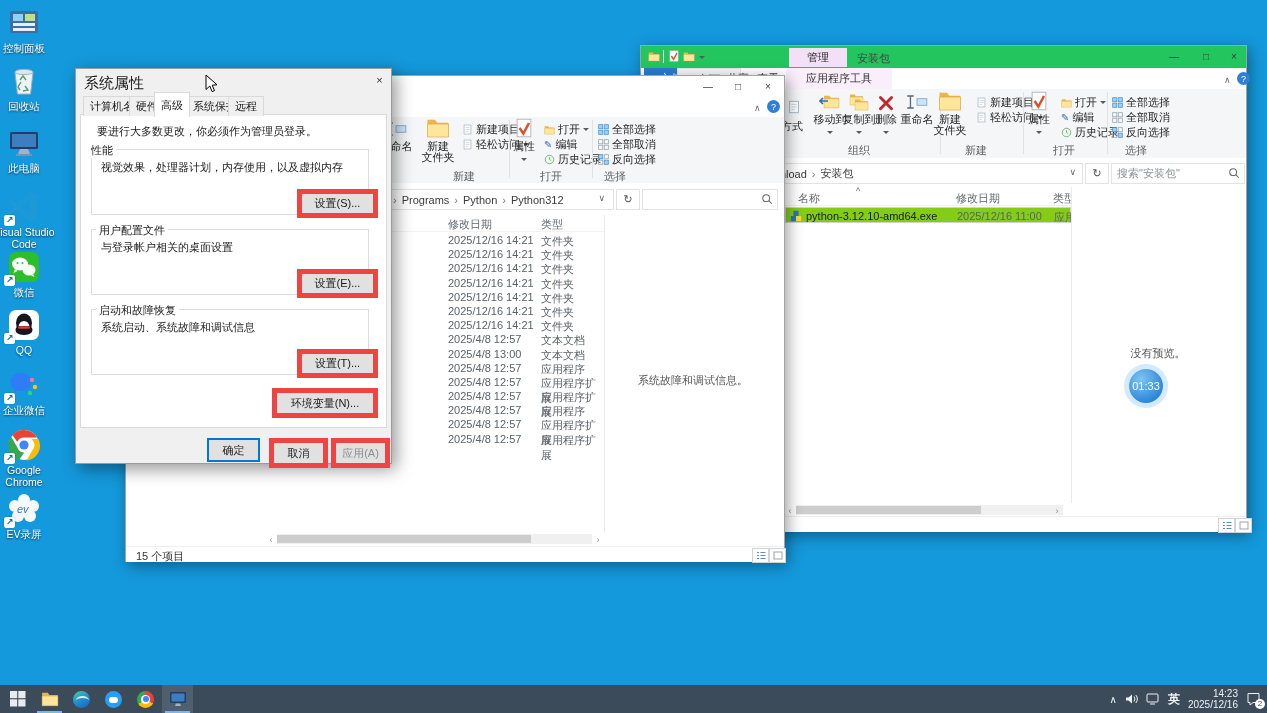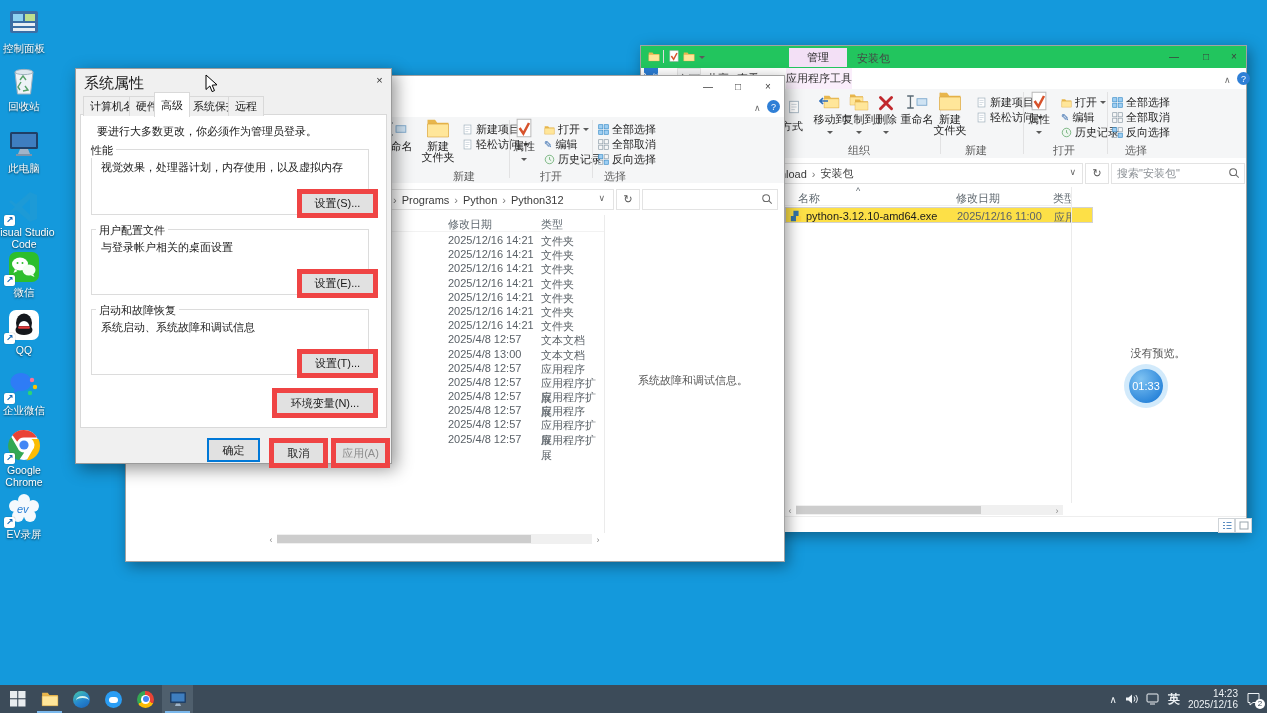--- a/index.html
+++ b/index.html
@@ -13,21 +13,21 @@
   .dicon .lbl{margin-top:3px;color:#fff;font-size:10.5px;line-height:11.5px;
     text-shadow:0 1px 2px rgba(0,0,0,.7)}
   .sc-arrow{position:absolute;left:-3px;bottom:-2px;width:11px;height:11px;background:#fff;
     border-radius:2px;box-shadow:0 0 1px rgba(0,0,0,.5);display:flex;align-items:center;
     justify-content:center;color:#1567b3;font-size:9px;font-weight:bold;line-height:9px}
   
   .win{position:absolute;background:#fff;border:1px solid #a3a3a3;box-shadow:3px 4px 14px rgba(0,0,0,.38)}
   .cap-btn{position:absolute;top:0;width:30px;height:21px;display:flex;align-items:center;
     justify-content:center;color:#3c3c3c;font-size:10px}
   .ftab{position:absolute;top:0;height:21px;display:flex;align-items:center;justify-content:center;
-    padding:0 0;color:#3f3f3f;white-space:nowrap}
+    padding:0 20px;color:#3f3f3f;white-space:nowrap}
   .ribbon{position:absolute;left:0;right:0;background:#f5f6f7;border-bottom:1px solid #d8d9da}
   .rbig{position:absolute;text-align:center;color:#1e1e1e;white-space:nowrap}
   .rbig .cap2{line-height:11px}
   .rsmall{position:absolute;display:flex;align-items:center;gap:3px;color:#1e1e1e;white-space:nowrap}
   .grp{position:absolute;color:#5d5d5d;text-align:center;white-space:nowrap}
   .rdiv{position:absolute;width:1px;background:#e2e2e3}
   .dda{display:inline-block;width:0;height:0;border-left:3px solid transparent;
     border-right:3px solid transparent;border-top:3px solid #5a5a5a;vertical-align:middle}
   .addr{position:absolute;background:#fff;border:1px solid #e3e3e3;display:flex;align-items:center;
     color:#3b3b3b;overflow:hidden}
@@ -419,21 +419,21 @@
       </div>
     </div>
 
     <div class="abs" style="left:143px;top:143px;width:287px;height:16px;border-bottom:1px solid #f0f0f0">
       <span class="abs hdrtxt" style="left:14px;top:2px">名称</span>
       <span class="abs hdrtxt" style="left:72px;top:-3px;font-size:9px">^</span>
       <span class="abs hdrtxt" style="left:172px;top:2px">修改日期</span>
       <span class="abs hdrtxt" style="left:269px;top:2px;width:18px;overflow:hidden;white-space:nowrap;display:inline-block">类型</span>
     </div>
 
-    <div class="abs" style="left:144px;top:161px;width:308px;height:16px;background:#fde047;border:1px solid #d2d2d2;box-sizing:border-box">
+    <div class="abs" style="left:144px;top:161px;width:286px;height:16px;background:#84cc16;border:1px solid #d2d2d2;box-sizing:border-box">
       <svg class="abs" style="left:4px;top:2px" width="12" height="12" viewBox="0 0 14 14">
           <use href="#sym-py"></use>
         </svg>
       <span class="abs" style="left:20px;top:2px;color:#1b1b1b">python-3.12.10-amd64.exe</span>
       <span class="abs dim" style="left:171px;top:2px">2025/12/16 11:00</span>
       <span class="abs dim" style="left:268px;top:2px;width:17px;overflow:hidden;white-space:nowrap;display:inline-block">应用程序</span>
     </div>
 
     <div class="abs" style="left:430px;top:141px;width:1px;height:316px;background:#ebebeb"></div>
     <div class="abs" style="left:430px;top:300px;width:174px;text-align:center;color:#555">没有预览。</div>
@@ -646,20 +646,33 @@
 
     <div class="abs" style="left:478px;top:139px;width:1px;height:318px;background:#ebebeb"></div>
     <div class="abs" style="left:478px;top:297px;width:178px;text-align:center;color:#555">系统故障和调试信息。</div>
 
     <span class="hsb-ar" style="left:139px;top:459px">‹</span>
     <div class="hsb-track" style="left:151px;top:458px;width:315px">
       <div class="hsb-thumb" style="left:0;top:1px;width:254px"></div>
     </div>
     <span class="hsb-ar" style="left:466px;top:459px">›</span>
 
+    <div class="abs" style="left:0;top:470px;right:0;height:15px;border-top:1px solid #eee;background:#fff">
+      <span class="abs" style="left:10px;top:2px;color:#333">15 个项目</span>
+      <div class="viewbtn" style="left:626px;top:1px">
+        <svg width="10" height="9">
+            <path d="M1 1.5h2M1 4.5h2M1 7.5h2M4.5 1.5h5M4.5 4.5h5M4.5 7.5h5" stroke="#5b8dc0"></path>
+          </svg>
+      </div>
+      <div class="viewbtn" style="left:643px;top:1px">
+        <svg width="10" height="9">
+            <rect x="1" y="1" width="8" height="7" fill="none" stroke="#9aa5ad"></rect>
+          </svg>
+      </div>
+    </div>
   </div>
 
   <div class="dlg" style="left:75px;top:68px;width:315px;height:394px;z-index:20">
     <div class="abs" style="left:8px;top:5px;font-size:15px;color:#1a1a1a">系统属性</div>
     <div class="abs" style="left:292px;top:0;width:23px;height:21px;display:flex;align-items:center;justify-content:center;color:#333">×</div>
 
     <div class="dtab" style="left:7px">计算机名</div>
     <div class="dtab" style="left:53px">硬件</div>
     <div class="dtab on" style="left:78px">高级</div>
     <div class="dtab" style="left:110px">系统保护</div>

